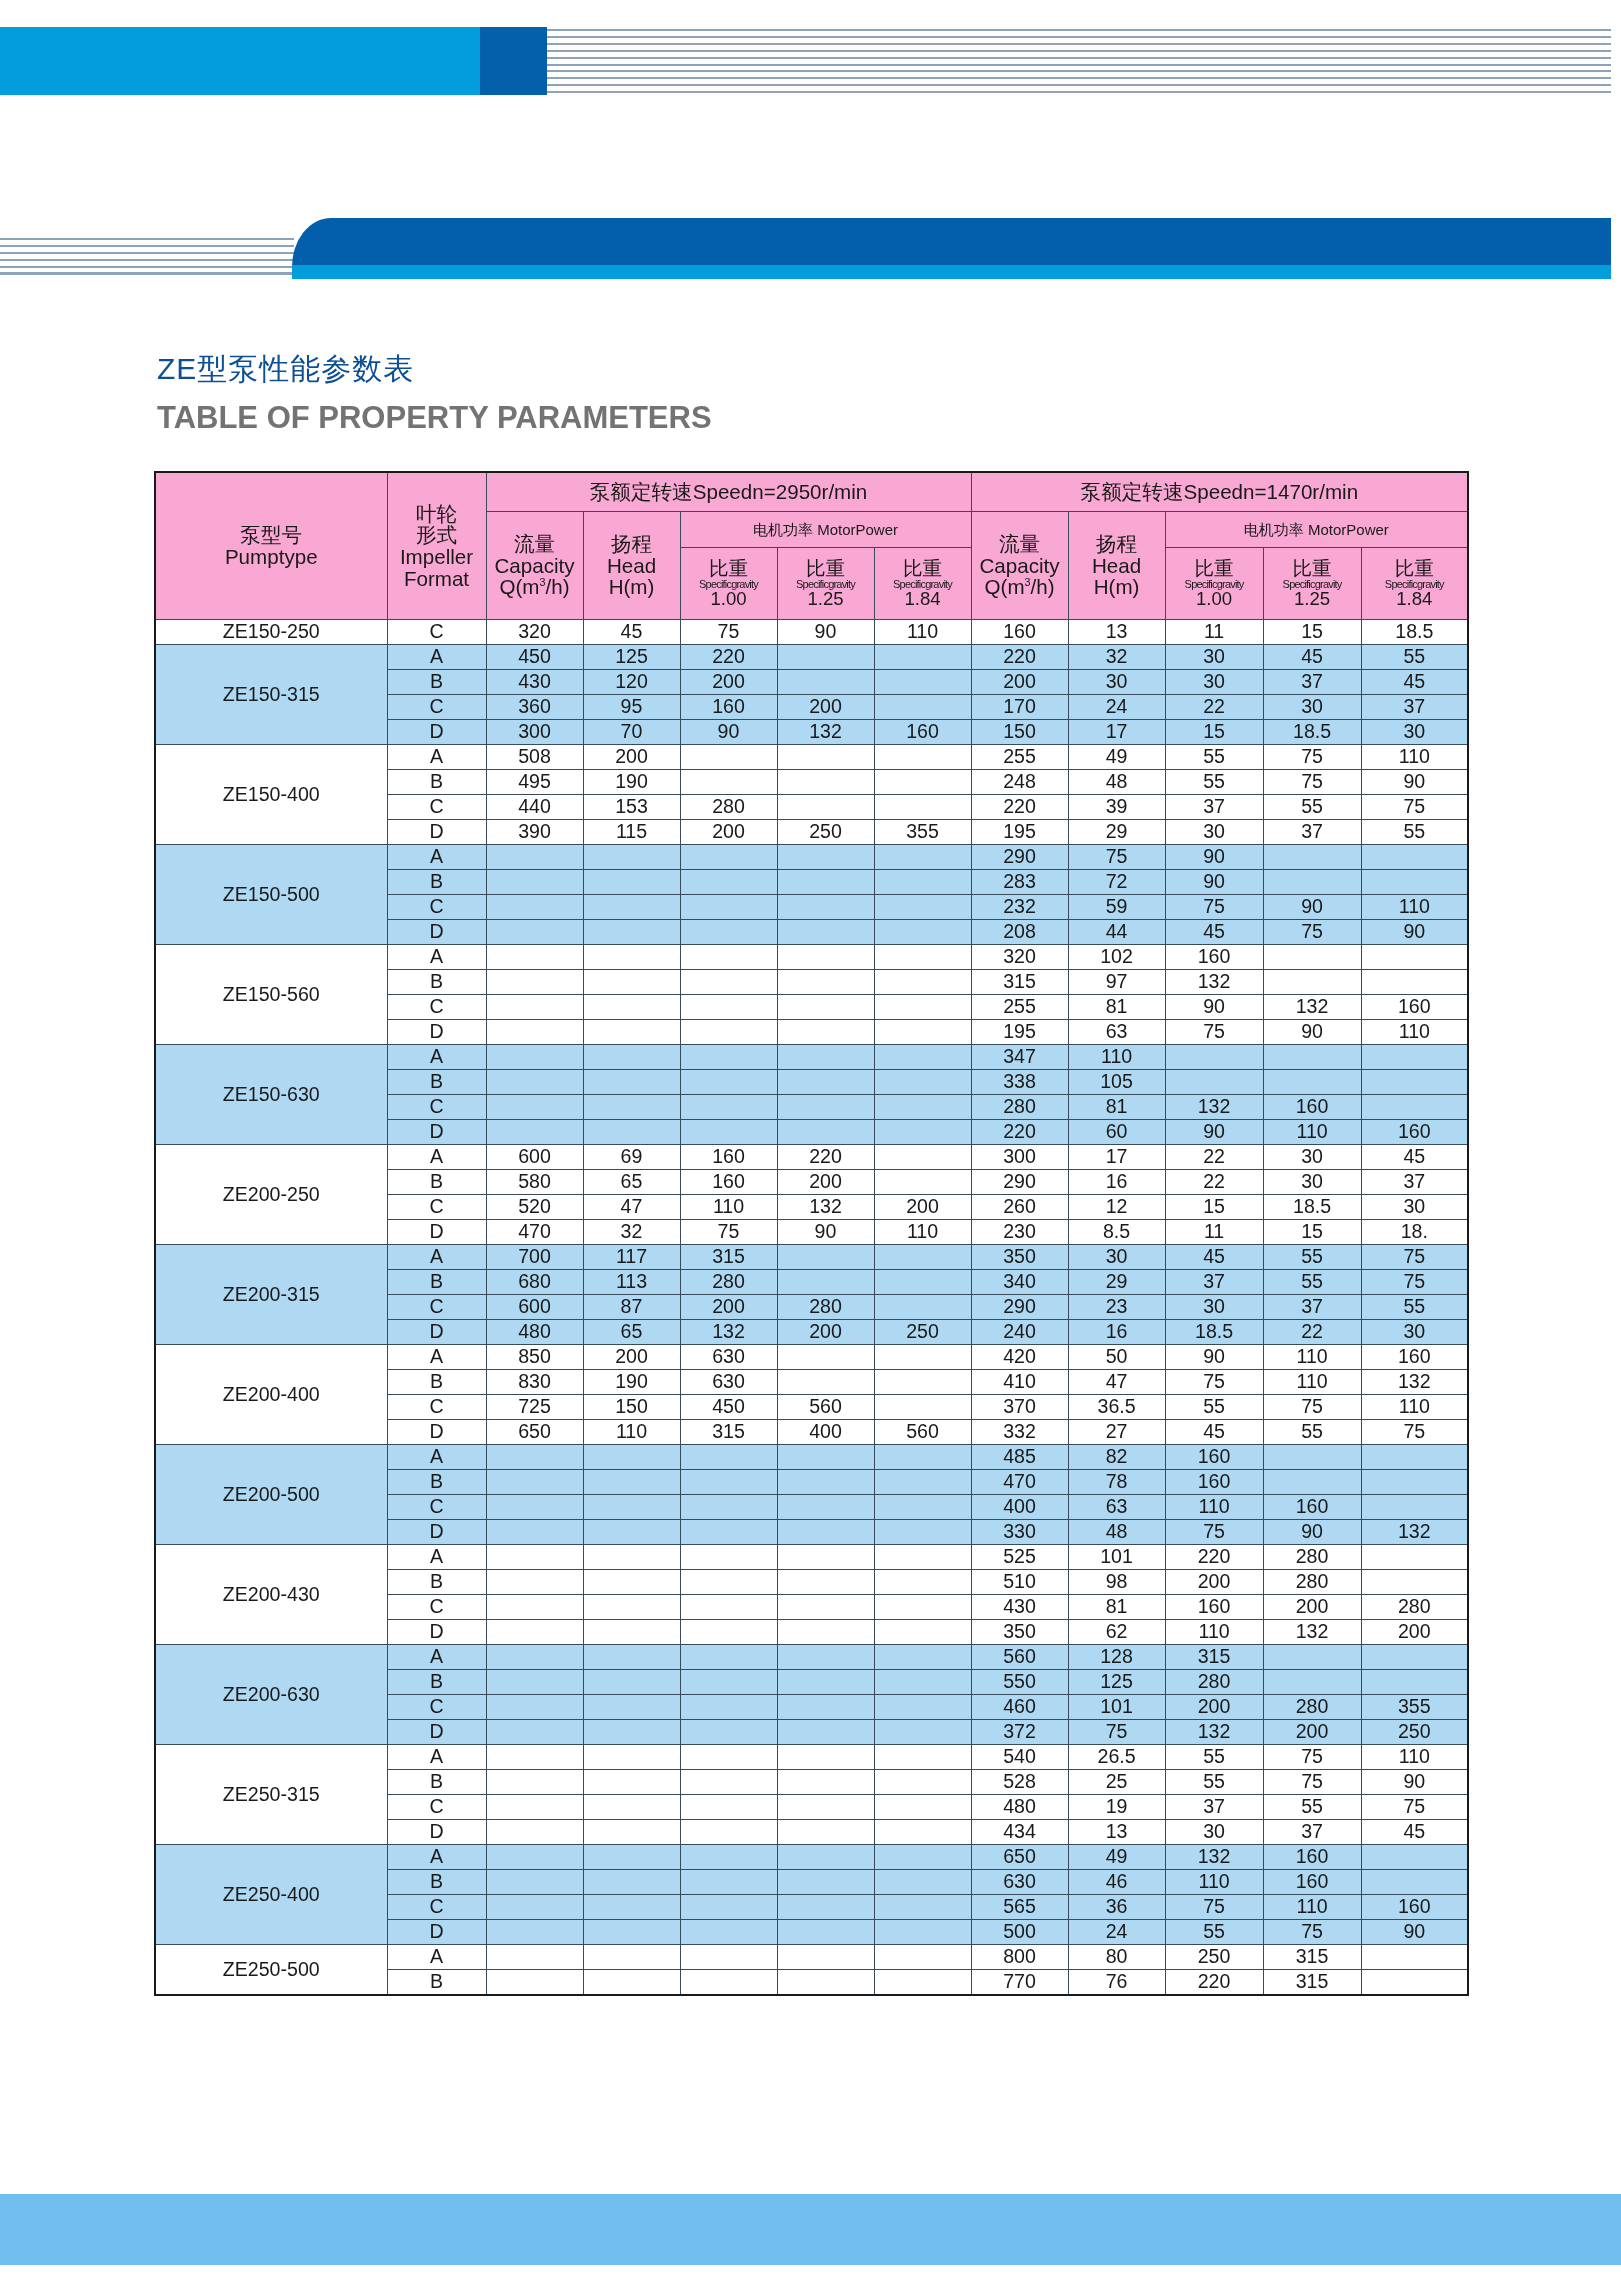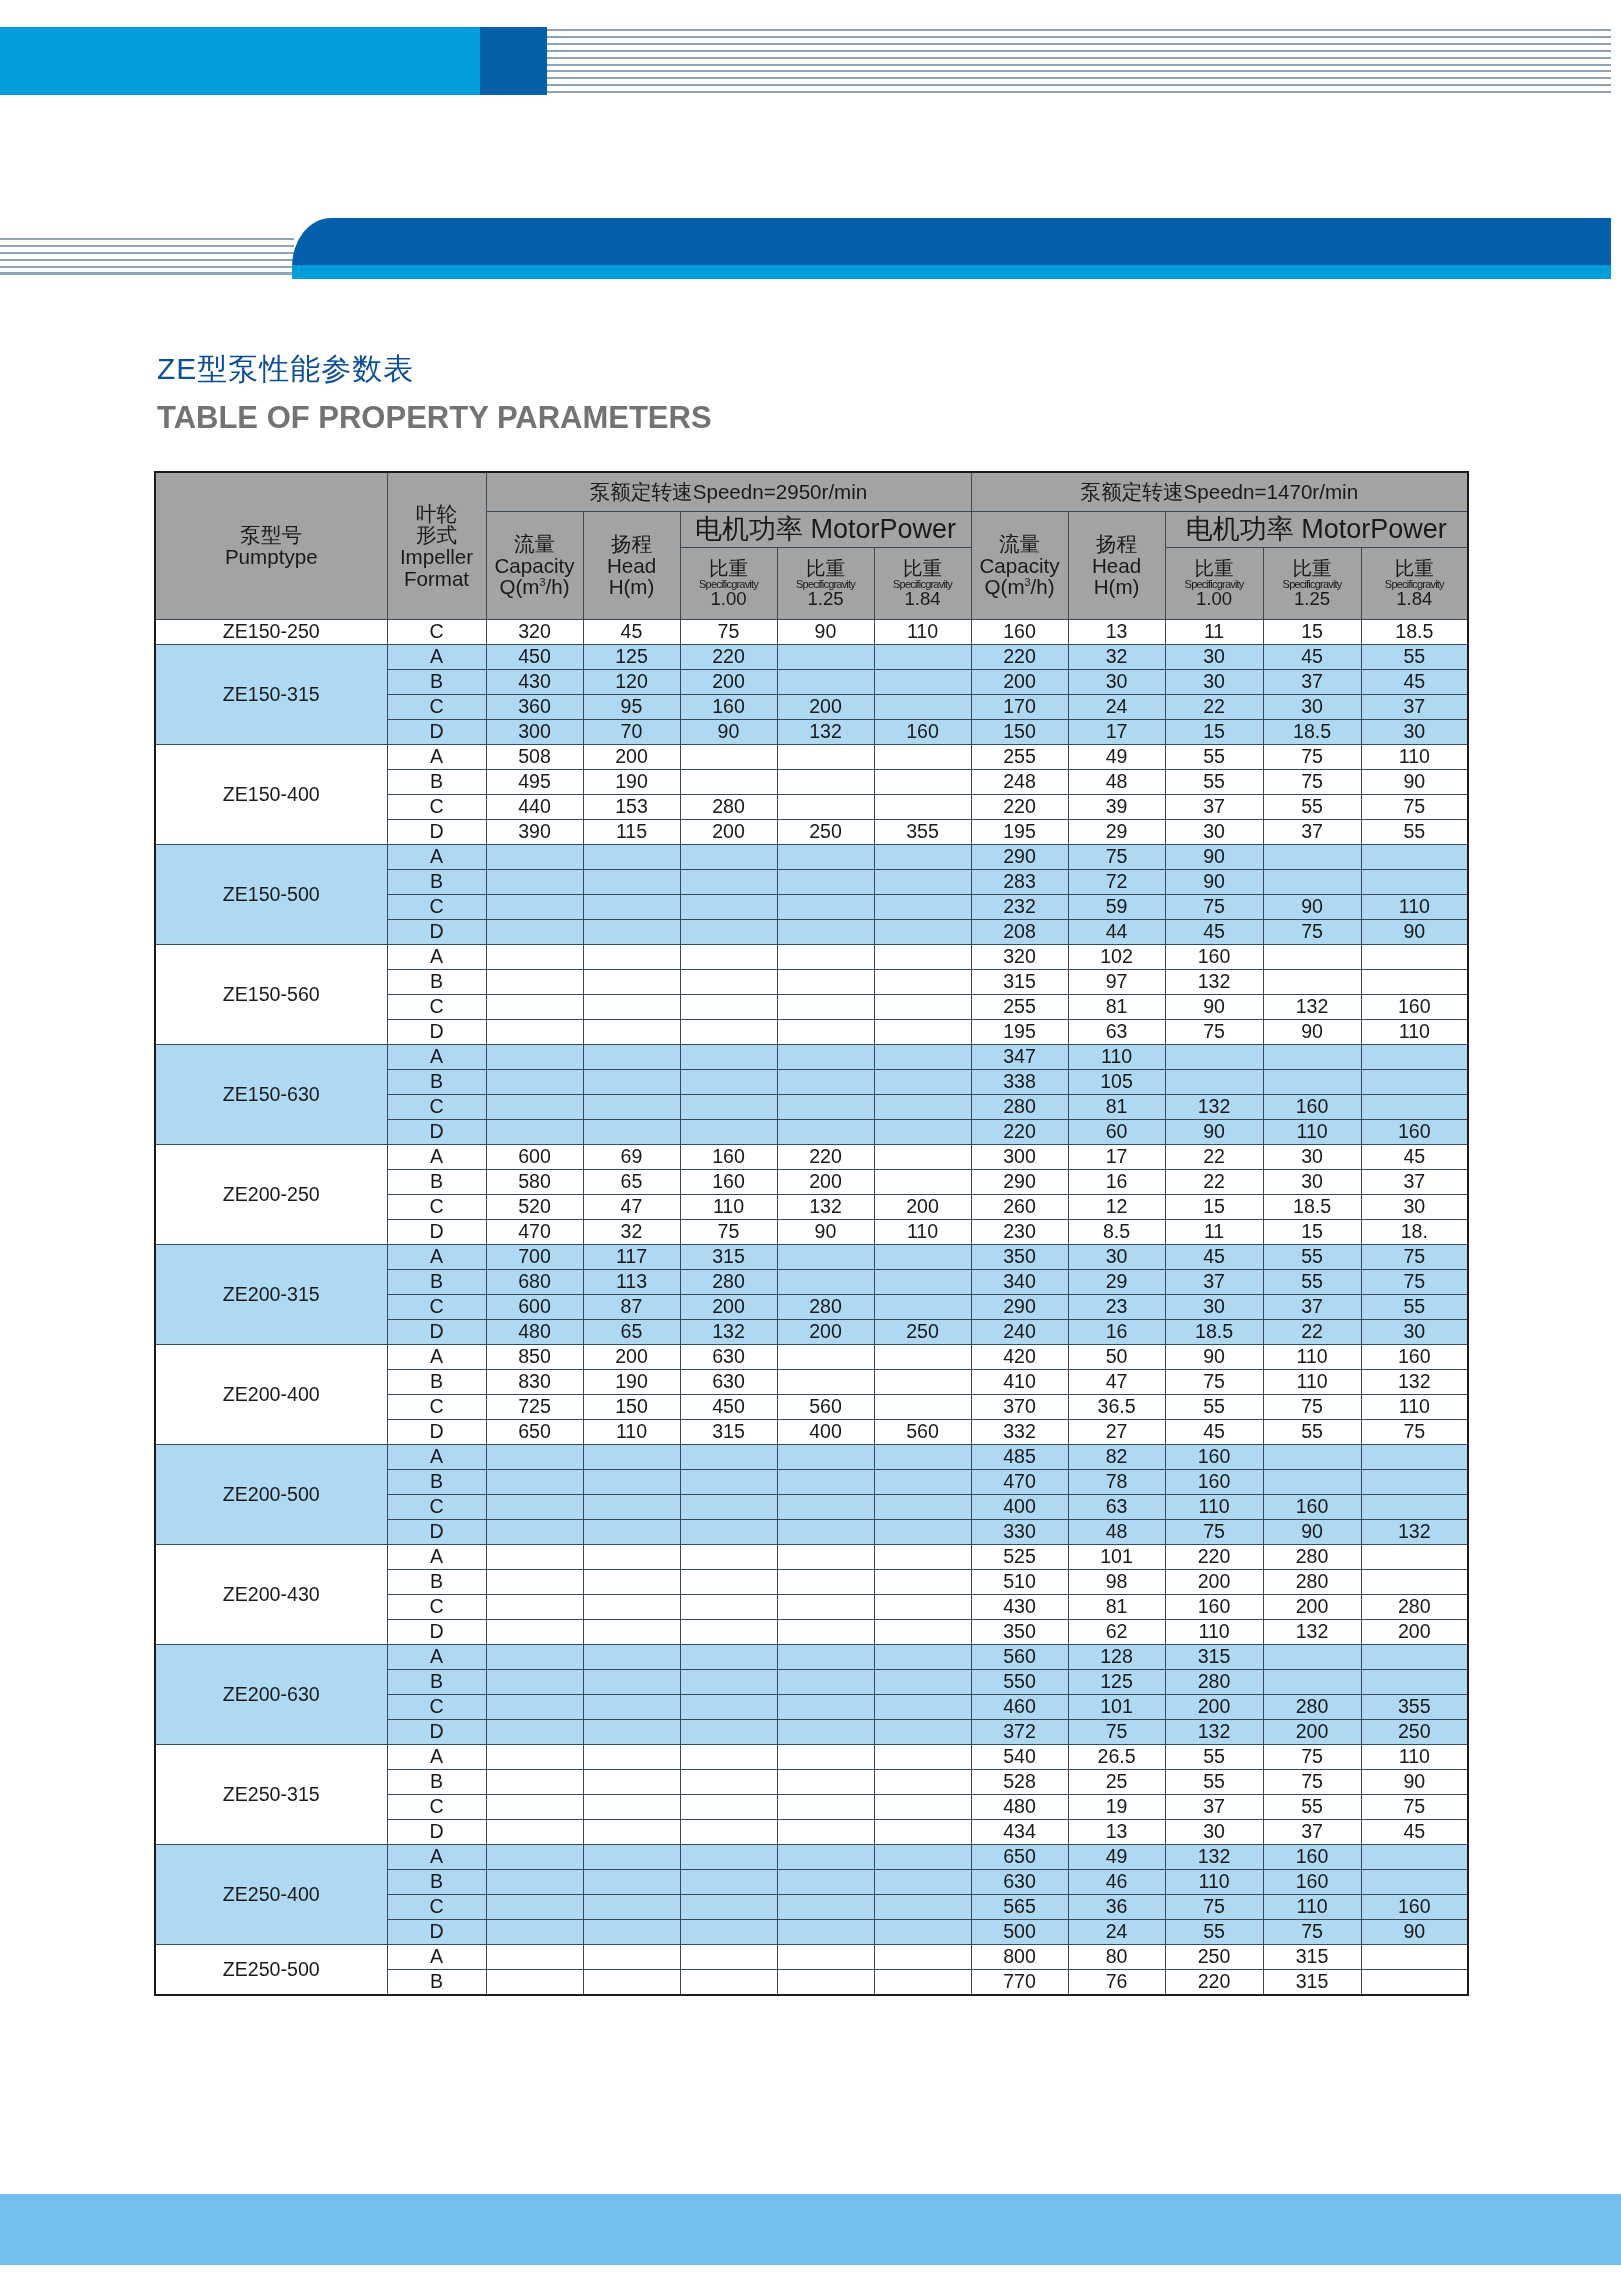--- a/index.html
+++ b/index.html
@@ -34,23 +34,23 @@
   table.params {
     position: absolute; left: 154px; top: 471px; width: 1313px;
     border-collapse: collapse; table-layout: fixed;
     border: 2.9px solid #1a1a1a;
     color: #1a1a1a;
   }
   table.params td, table.params th {
     border: 1.5px solid #3b4a59; padding: 0; text-align: center; vertical-align: middle;
     font-weight: normal; overflow: hidden; white-space: nowrap;
   }
-  table.params thead th { background: #a3a3a3; line-height: 1.0; text-align: center; }
+  table.params thead th { background: #f9a8d4; line-height: 1.0; text-align: center; }
   .h-speed { height: 38px; font-size: 20.6px; }
-  .h-mp { height: 35px; font-size: 27px; margin-left: 40px; }
+  .h-mp { height: 35px; font-size: 15px; margin-left: 40px; }
   .h-sg { height: 71px; font-size: 18.6px; }
   .h-main { font-size: 20.6px; line-height: 1.05 !important; }
   .sg-cn { display: block; font-size: 19.6px; }
   .sg-en { display: block; font-size: 11px; letter-spacing: -0.8px; }
   .sg-val { display: block; font-size: 18.6px; }
   .sup { font-size: 10.8px; vertical-align: super; }
   table.params tbody td { height: 24px; font-size: 19.6px; line-height: 23.5px; }
   tr.g-blue td { background: #afd9f3; }
   tr.g-white td { background: #ffffff; }
   td.model { font-size: 19.6px; }

